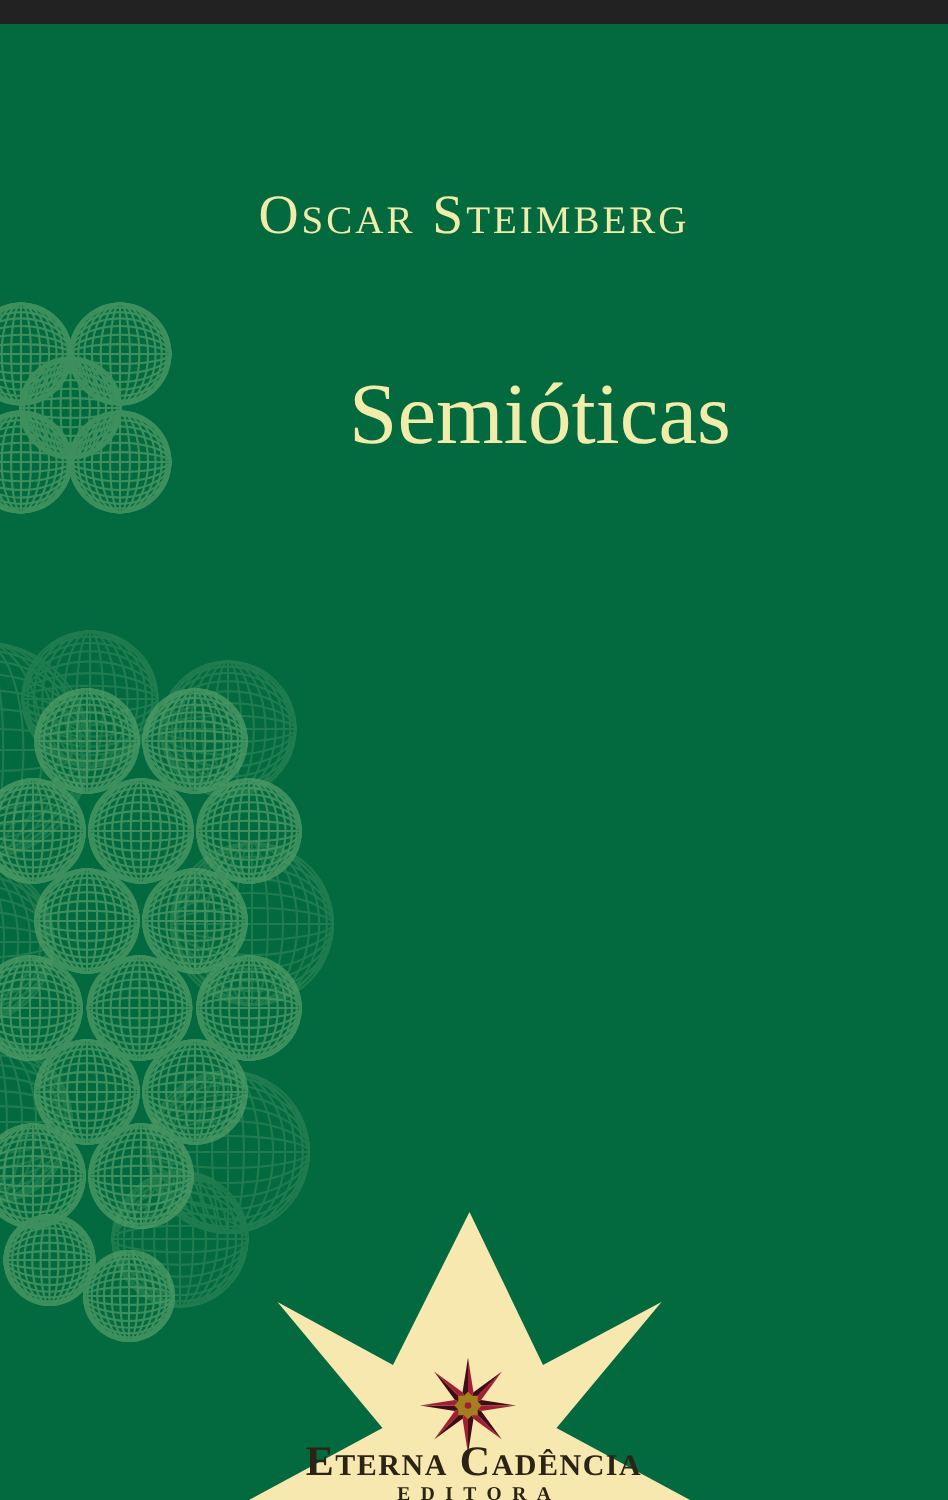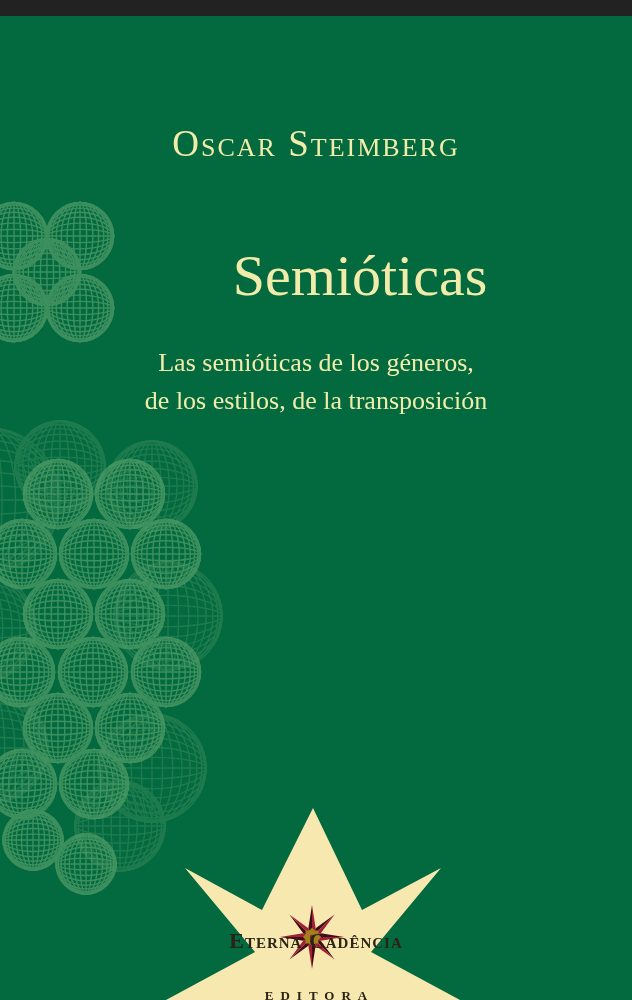--- a/index.html
+++ b/index.html
@@ -10,21 +10,21 @@
     background:var(--bg);
     overflow:hidden;
     font-family:"Liberation Serif", serif;
   }
   .layer{position:absolute;inset:0;}
   svg{display:block;}
   .txt{position:absolute;left:0;width:100%;text-align:center;color:var(--text-cream);}
   .author{top:106px;font-size:37px;font-variant:small-caps;letter-spacing:2px;}
   .title{top:226px;font-size:58px;padding-left:44px;}
   .subtitle{top:328px;font-size:26px;line-height:38px;}
-  .pubname{top:912px;font-size:22px;font-variant:small-caps;letter-spacing:1px;color:var(--logo-text);font-weight:bold;}
+  .pubname{top:943px;font-size:28px;font-variant:small-caps;letter-spacing:1px;color:var(--logo-text);font-weight:bold;}
   .pubtag{top:972px;font-size:13px;letter-spacing:7px;text-indent:7px;color:var(--logo-text);font-weight:bold;}
   .globe-bright{stroke:var(--pattern-green);stroke-width:1.4;opacity:.78;}
   .globe-faint{stroke:var(--pattern-green);stroke-width:1.4;opacity:.38;}
 </style>
 </head>
 <body>
 
 <div class="cover">
 
   <svg class="layer" width="632" height="1000" viewBox="0 0 632 1000" aria-hidden="true">
@@ -110,20 +110,16 @@
         M -32 0 L -8.78 -3.64 L 0 0 Z
         M -22.6 -22.6 L -3.64 -8.78 L 0 0 Z"></path>
       <rect x="-6.5" y="-6.5" width="13" height="13" style="fill:var(--logo-gold)"></rect>
       <rect x="-6.5" y="-6.5" width="13" height="13" transform="rotate(45)" style="fill:var(--logo-gold)"></rect>
       <circle r="2.2" style="fill:var(--logo-red)"></circle>
     </g>
   </svg>
 
   <div class="txt author">Oscar Steimberg</div>
   <div class="txt title">Semióticas</div>
-  <div class="txt subtitle">
-    <div>Las semióticas de los géneros,</div>
-    <div>de los estilos, de la transposición</div>
-  </div>
   <div class="txt pubname">Eterna Cadência</div>
   <div class="txt pubtag">EDITORA</div>
 
 </div>
 
 </body></html>

